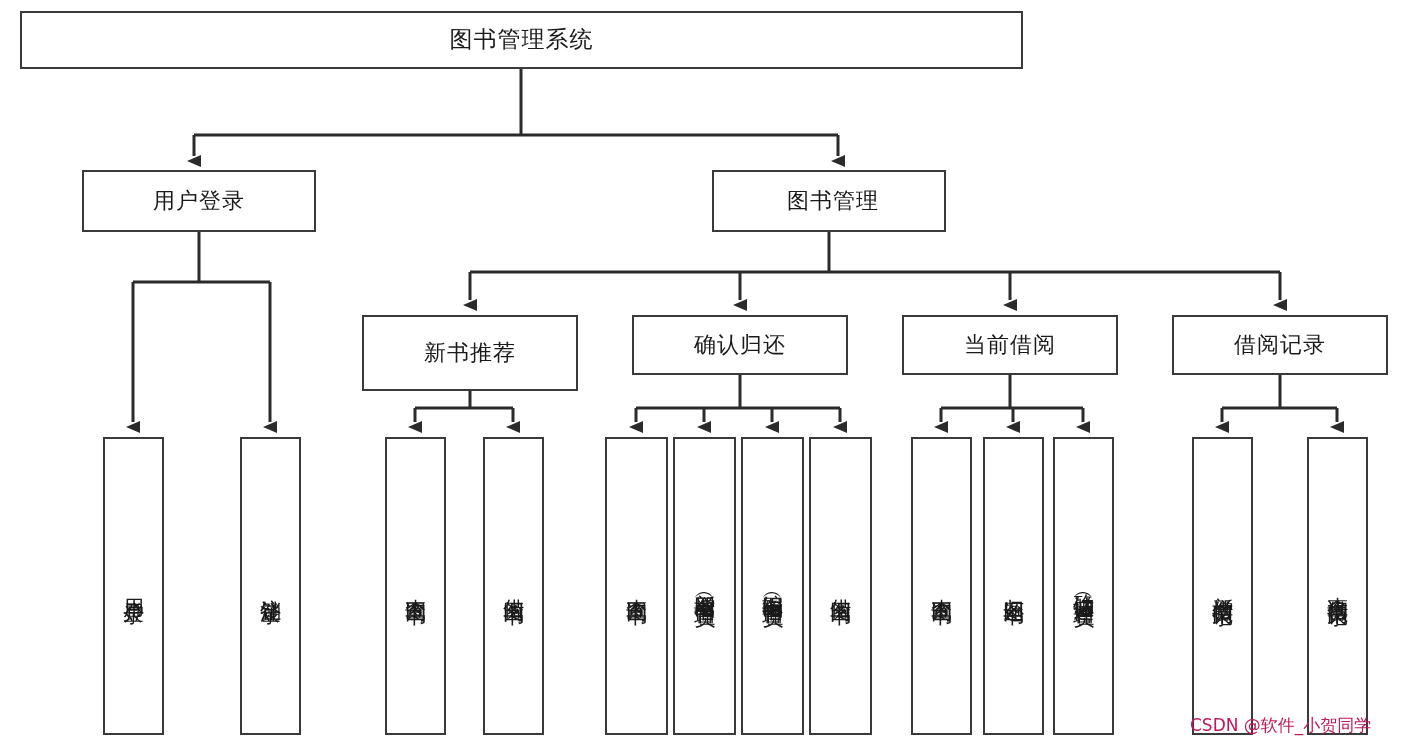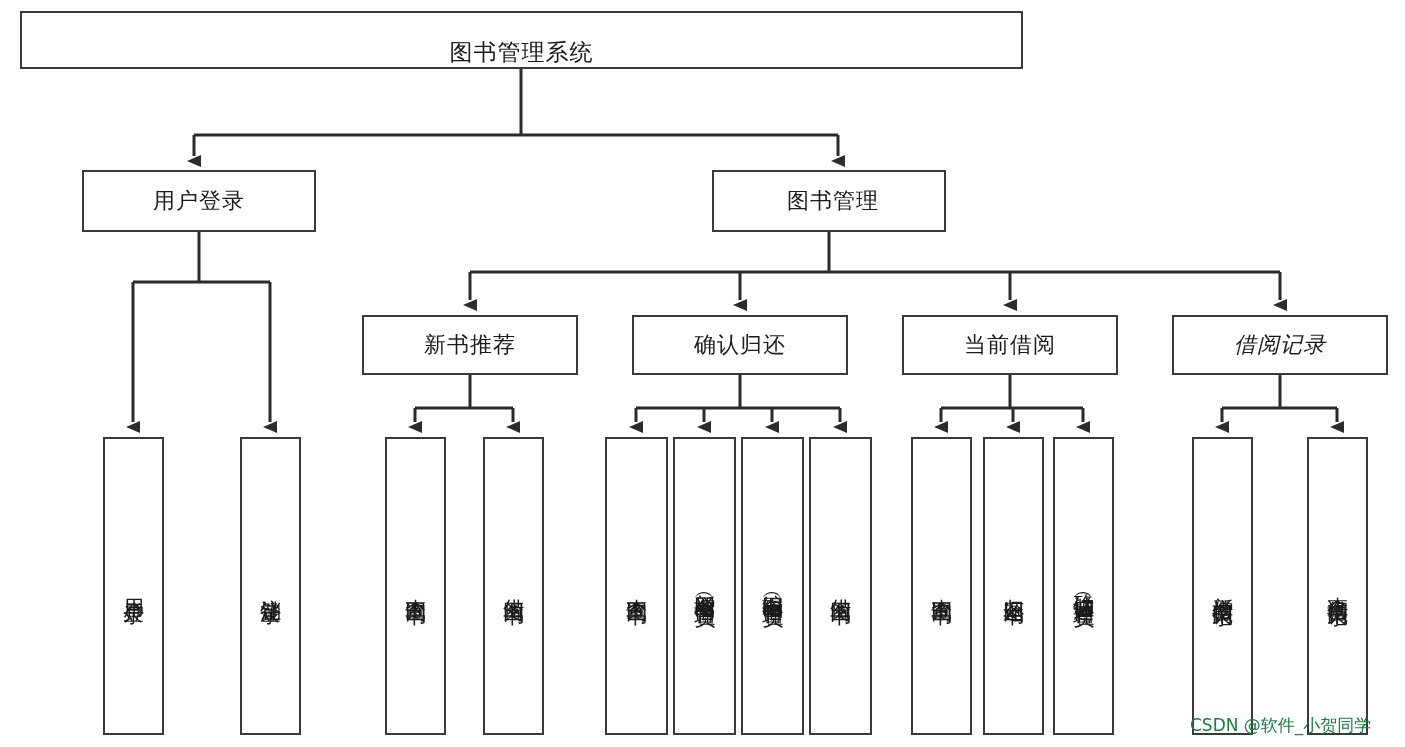--- a/index.html
+++ b/index.html
@@ -41,21 +41,20 @@
     padding: 6px 0;
     text-align: center;
   }
   .box.vert .vtext {
     writing-mode: vertical-rl;
     text-orientation: upright;
     display: block;
   }
   #title-box {
     font-size: 23px;
-    align-items: flex-end;
   }
   svg.edges {
     position: absolute;
     left: 0;
     top: 0;
     width: 1405px;
     height: 747px;
     pointer-events: none;
   }
   .edge-line {
@@ -64,21 +63,21 @@
     fill: none;
   }
   .arrow-head {
     fill: #2b2b2b;
   }
   #watermark {
     position: absolute;
     left: 1190px;
     top: 714px;
     font-size: 17px;
-    color: #15803d;
+    color: #be185d;
     white-space: nowrap;
     font-family: "DejaVu Sans", "Liberation Sans", sans-serif;
   }
 </style>
 </head>
 <body>
 
 <div id="canvas">
 
   <svg class="edges" viewBox="0 0 1405 747">
@@ -133,30 +132,30 @@
     <span>图书管理系统</span>
   </div>
 
   <div class="box horiz" style="left:82px; top:170px; width:234px; height:62px;">
     <span>用户登录</span>
   </div>
   <div class="box horiz" style="left:712px; top:170px; width:234px; height:62px;padding-left:8px;">
     <span>图书管理</span>
   </div>
 
-  <div class="box horiz" style="left:362px; top:315px; width:216px; height:60px;">
+  <div class="box horiz" style="left:362px; top:315px; width:216px; height:76px;">
     <span>新书推荐</span>
   </div>
   <div class="box horiz" style="left:632px; top:315px; width:216px; height:60px;">
     <span>确认归还</span>
   </div>
   <div class="box horiz" style="left:902px; top:315px; width:216px; height:60px;">
     <span>当前借阅</span>
   </div>
-  <div class="box horiz" style="left:1172px; top:315px; width:216px; height:60px;font-style:italic;">
+  <div class="box horiz" style="left:1172px; top:315px; width:216px; height:60px;">
     <span>借阅记录</span>
   </div>
 
   <div class="box vert" style="left:103px; top:437px; width:61px; height:298px;">
     <span class="vtext">用户登录</span>
   </div>
   <div class="box vert" style="left:240px; top:437px; width:61px; height:298px;">
     <span class="vtext">注销登录</span>
   </div>
 

